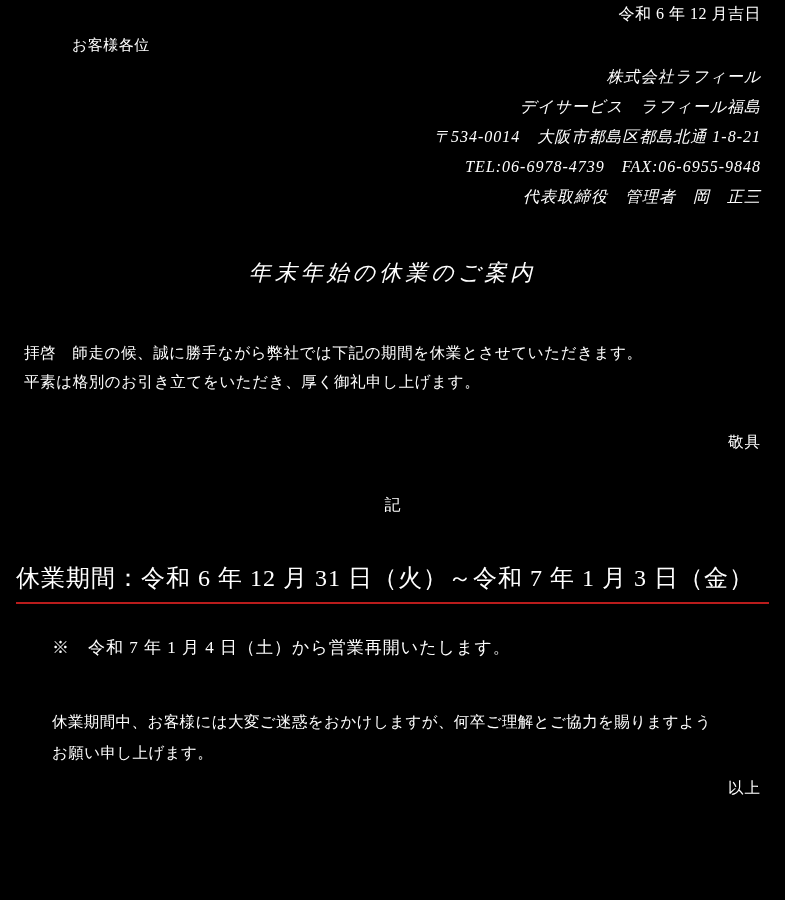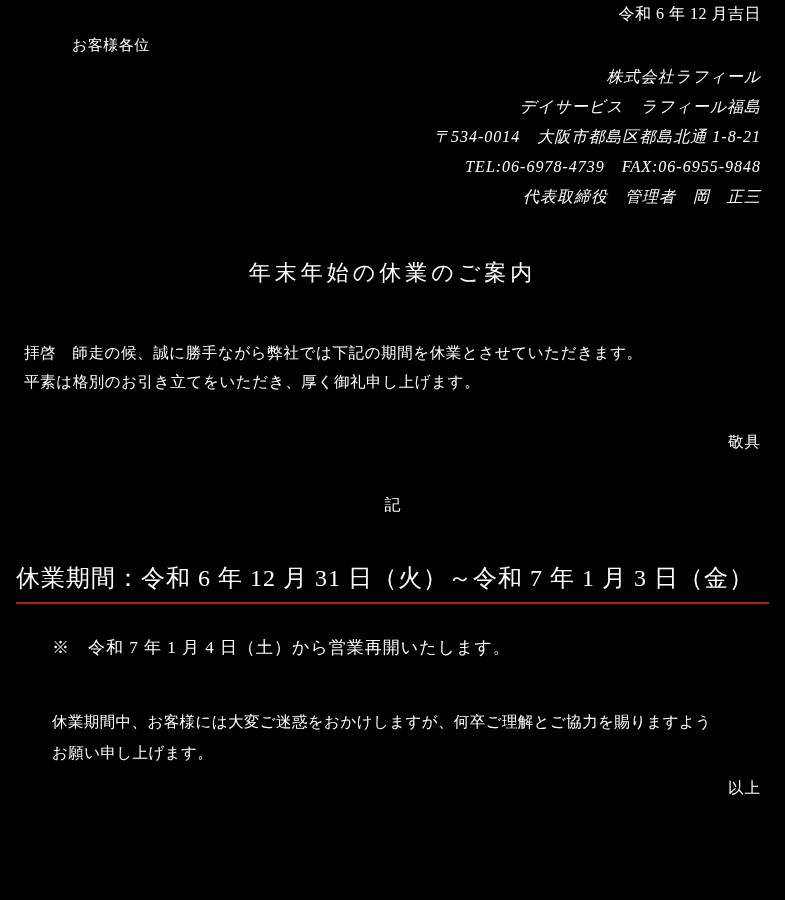--- a/index.html
+++ b/index.html
@@ -51,20 +51,21 @@
     white-space: pre;
   }
   .doc-title {
     position: absolute;
     top: 258px;
     left: 0;
     width: 100%;
     text-align: center;
     font-size: 22px;
     letter-spacing: 4px;
+    font-style: italic;
   }
   .body-block {
     position: absolute;
     top: 338px;
     left: 24px;
     right: 24px;
     line-height: 29px;
   }
   .body-line {
     font-size: 15.5px;

